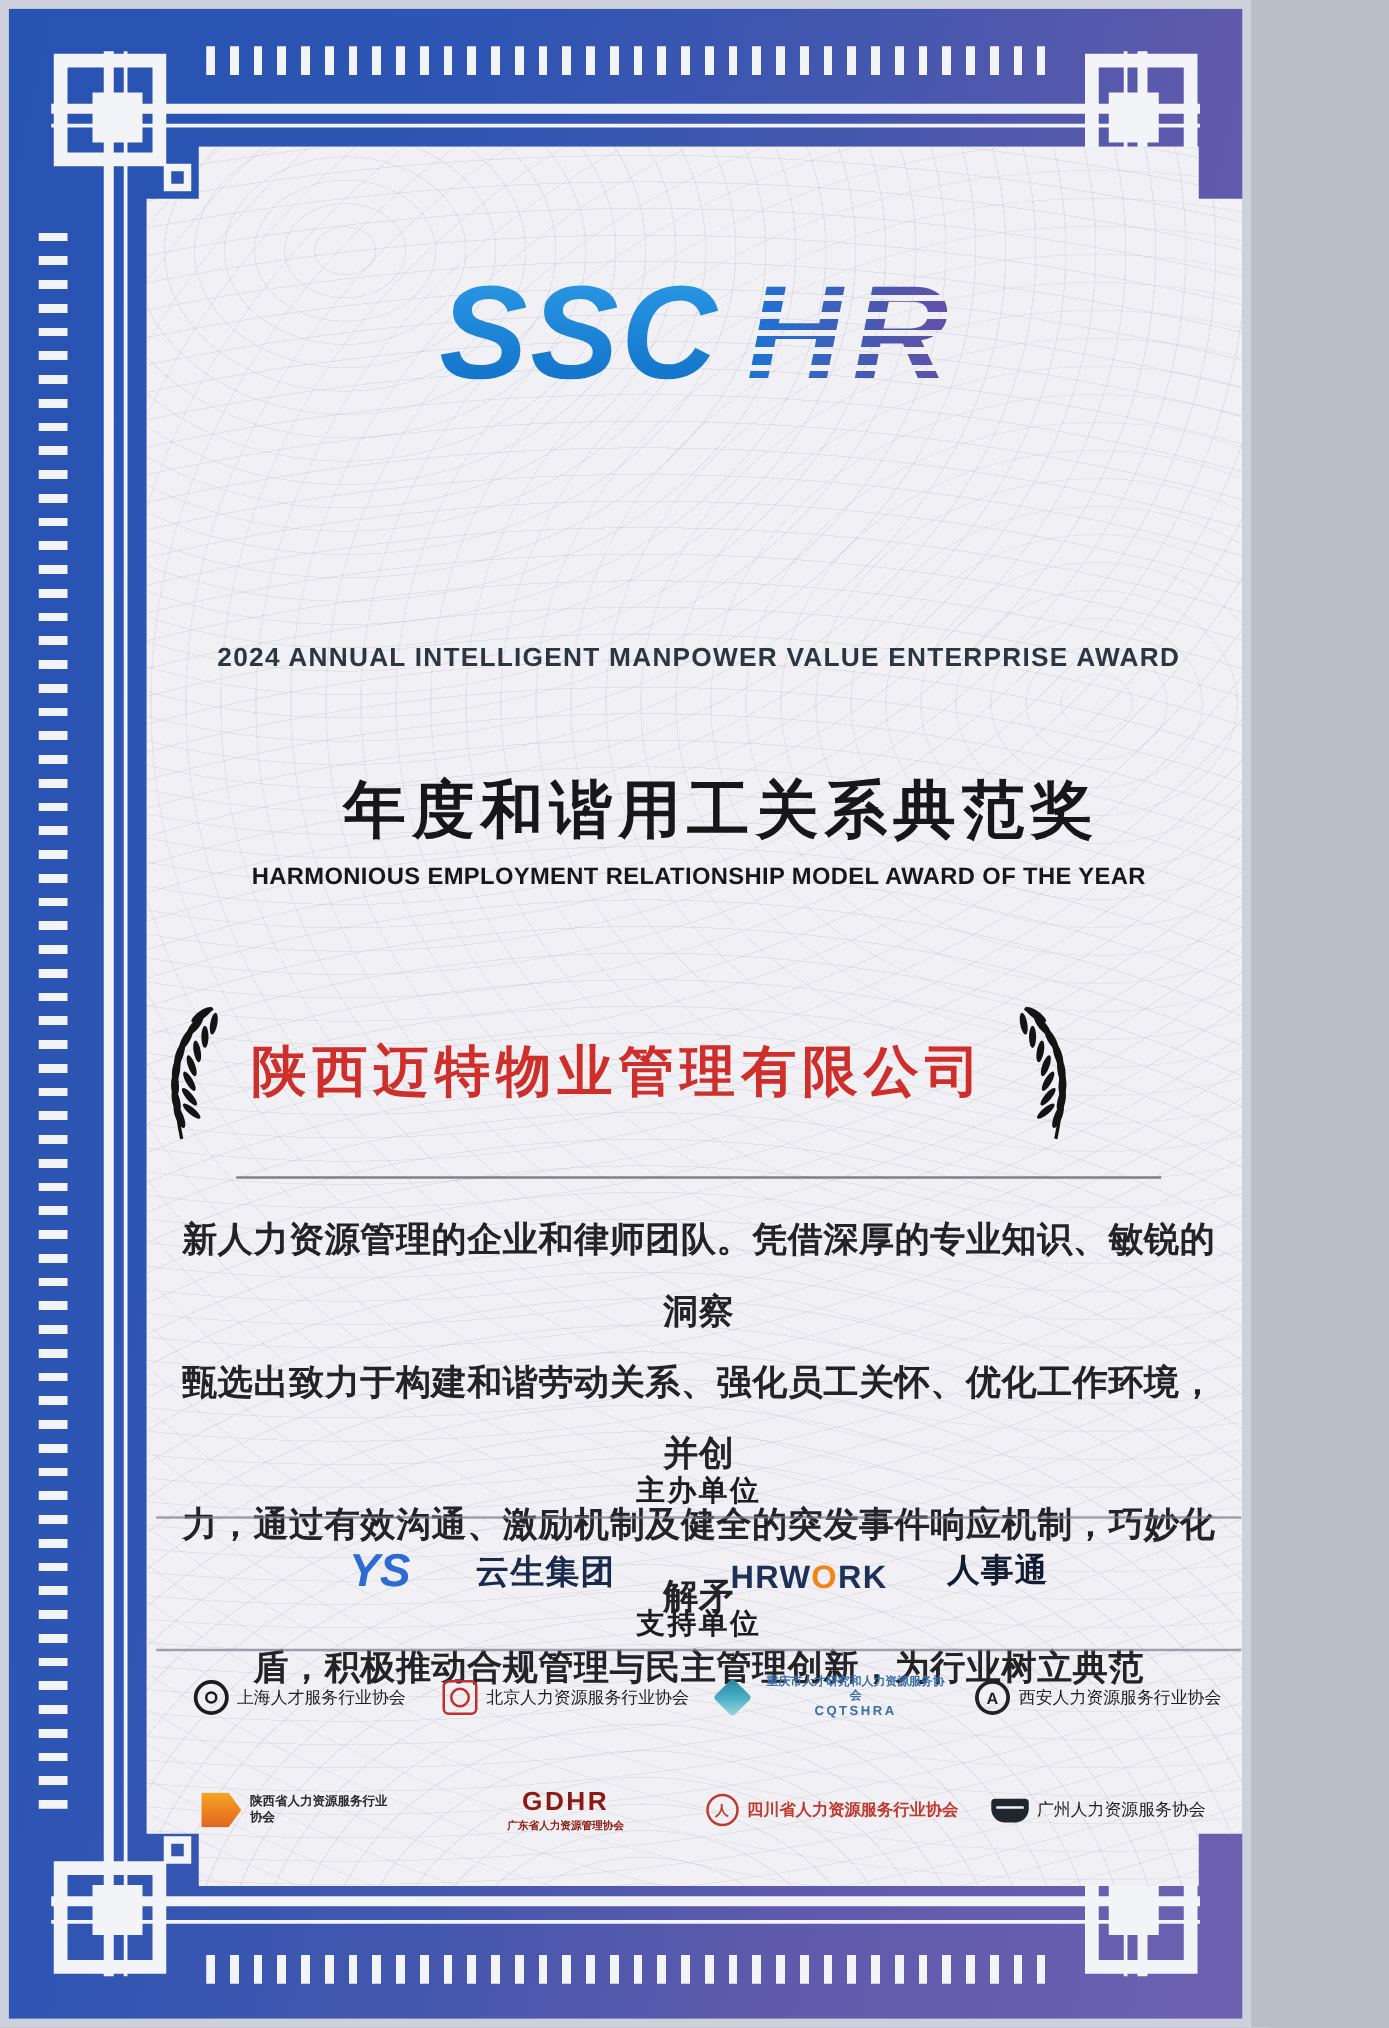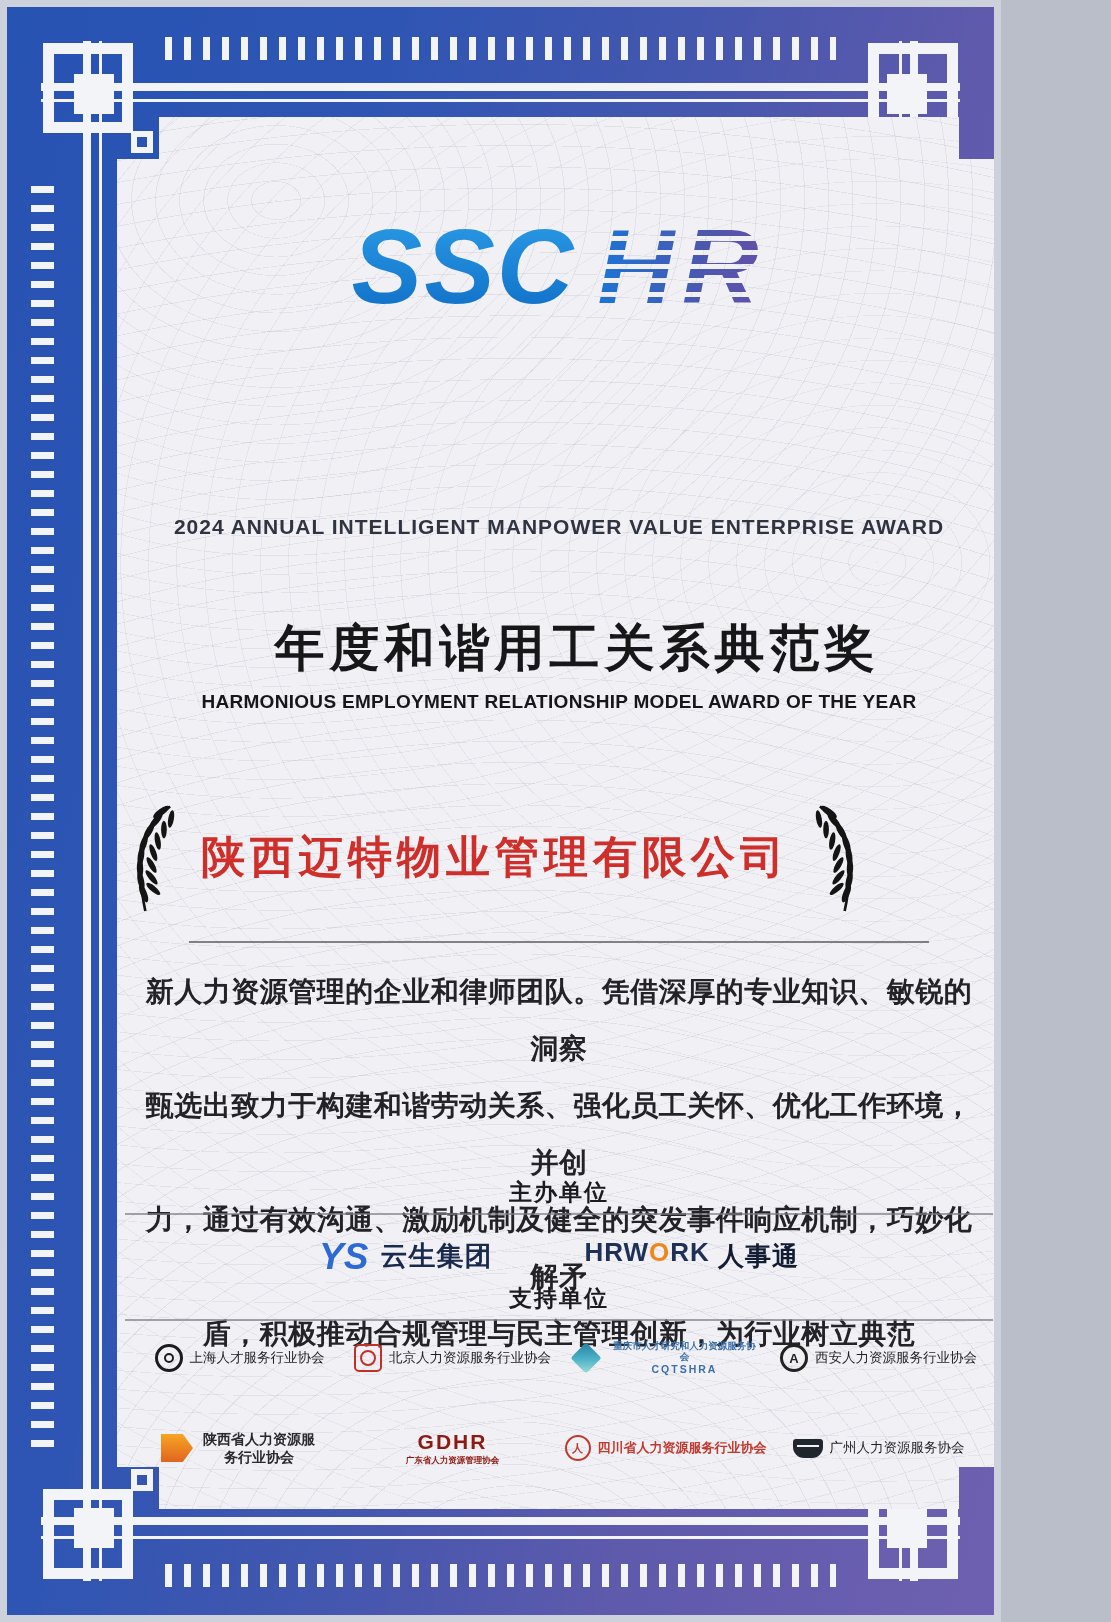--- a/index.html
+++ b/index.html
@@ -57,36 +57,36 @@
   .laurel-r{transform:scaleX(-1);}
   .recipient-name{font-size:44px;font-weight:800;color:#cf2f2a;letter-spacing:5px;white-space:nowrap;}
   .recipient-underline{position:absolute;top:824px;left:72px;right:72px;height:2px;background:#46464b;opacity:.65;}
   .citation{top:846px;left:26px;right:26px;font-size:28px;line-height:57px;font-weight:600;color:#232327;letter-spacing:0.5px;}
   .unit-head{font-size:23px;font-weight:800;color:#1b1b20;letter-spacing:2px;}
   .head-1{top:1060px}.head-2{top:1166px}
   .rule{position:absolute;left:8px;right:8px;height:1.5px;background:#7e7e88;opacity:.7;}
   .rule-1{top:1096px}.rule-2{top:1202px}
   
   .org-row{top:1110px;display:flex;align-items:center;justify-content:center;gap:92px;height:58px;}
-  .ys-wrap,.hw-wrap{display:flex;align-items:flex-start;}
+  .ys-wrap,.hw-wrap{display:flex;align-items:flex-end;gap:40px;}
   .ys-mark{font-size:37px;font-weight:900;font-style:italic;color:#2e6ad4;position:relative;line-height:1;}
   .ys-tick{position:absolute;top:-6px;right:-11px;width:12px;height:12px;background:#e85428;
     clip-path:polygon(0 100%,100% 0,100% 78%,22% 100%);transform:rotate(8deg);}
   .ys-name{font-size:27px;font-weight:800;color:#192a4c;margin-left:12px;letter-spacing:1px;}
   .hw-en{font-size:26px;font-weight:900;color:#1d3057;letter-spacing:1px;line-height:1;}
   .hw-o{color:#f08519;}
   .hw-cn{font-size:26px;font-weight:800;color:#121d33;margin-left:8px;letter-spacing:1px;}
   
   .sup-grid{top:1218px;left:16px;right:16px;display:grid;grid-template-columns:repeat(4,1fr);row-gap:44px;}
   .sup-item{display:flex;align-items:center;justify-content:center;gap:7px;min-height:46px;}
   .sup-name{font-size:13.5px;font-weight:400;color:#1f1f22;}
   .sup-col{display:flex;flex-direction:column;align-items:center;line-height:1.25;}
   .sup-name-sm{font-size:9.5px;font-weight:700;color:#3a6fa8;max-width:150px;}
   .sup-sub-sm{font-size:10.5px;font-weight:800;color:#3a6fa8;letter-spacing:2px;}
-  .sup-name-tiny{font-size:14px;font-weight:700;color:#2a2a2e;max-width:118px;text-align:center;line-height:1.3;}
+  .sup-name-tiny{font-size:10px;font-weight:700;color:#2a2a2e;max-width:118px;text-align:left;line-height:1.3;}
   .gd-name{font-size:21px;font-weight:900;color:#8c1a12;letter-spacing:2px;line-height:1;}
   .gd-sub{font-size:8.5px;font-weight:700;color:#8c1a12;margin-top:3px;}
   .sup-name-red{font-size:13px;font-weight:700;color:#c0392f;}
   .ic{flex:0 0 auto;display:flex;align-items:center;justify-content:center;}
   .ic-ring{width:28px;height:28px;border:3px solid #1c1c1e;border-radius:50%;}
   .ring-in{width:10px;height:10px;border:2.5px solid #1c1c1e;border-radius:50%;}
   .ic-sq-red{width:28px;height:28px;border:2px solid #c2302a;border-radius:5px;}
   .sq-red-in{width:16px;height:16px;border:2.5px solid #c2302a;border-radius:50%;}
   .ic-diamond{width:22px;height:22px;transform:rotate(45deg);border-radius:3px;
     background:linear-gradient(135deg,#25809f 0%,#4fb3c9 55%,#9fdcd4 100%);margin:3px 6px 3px 3px;}

